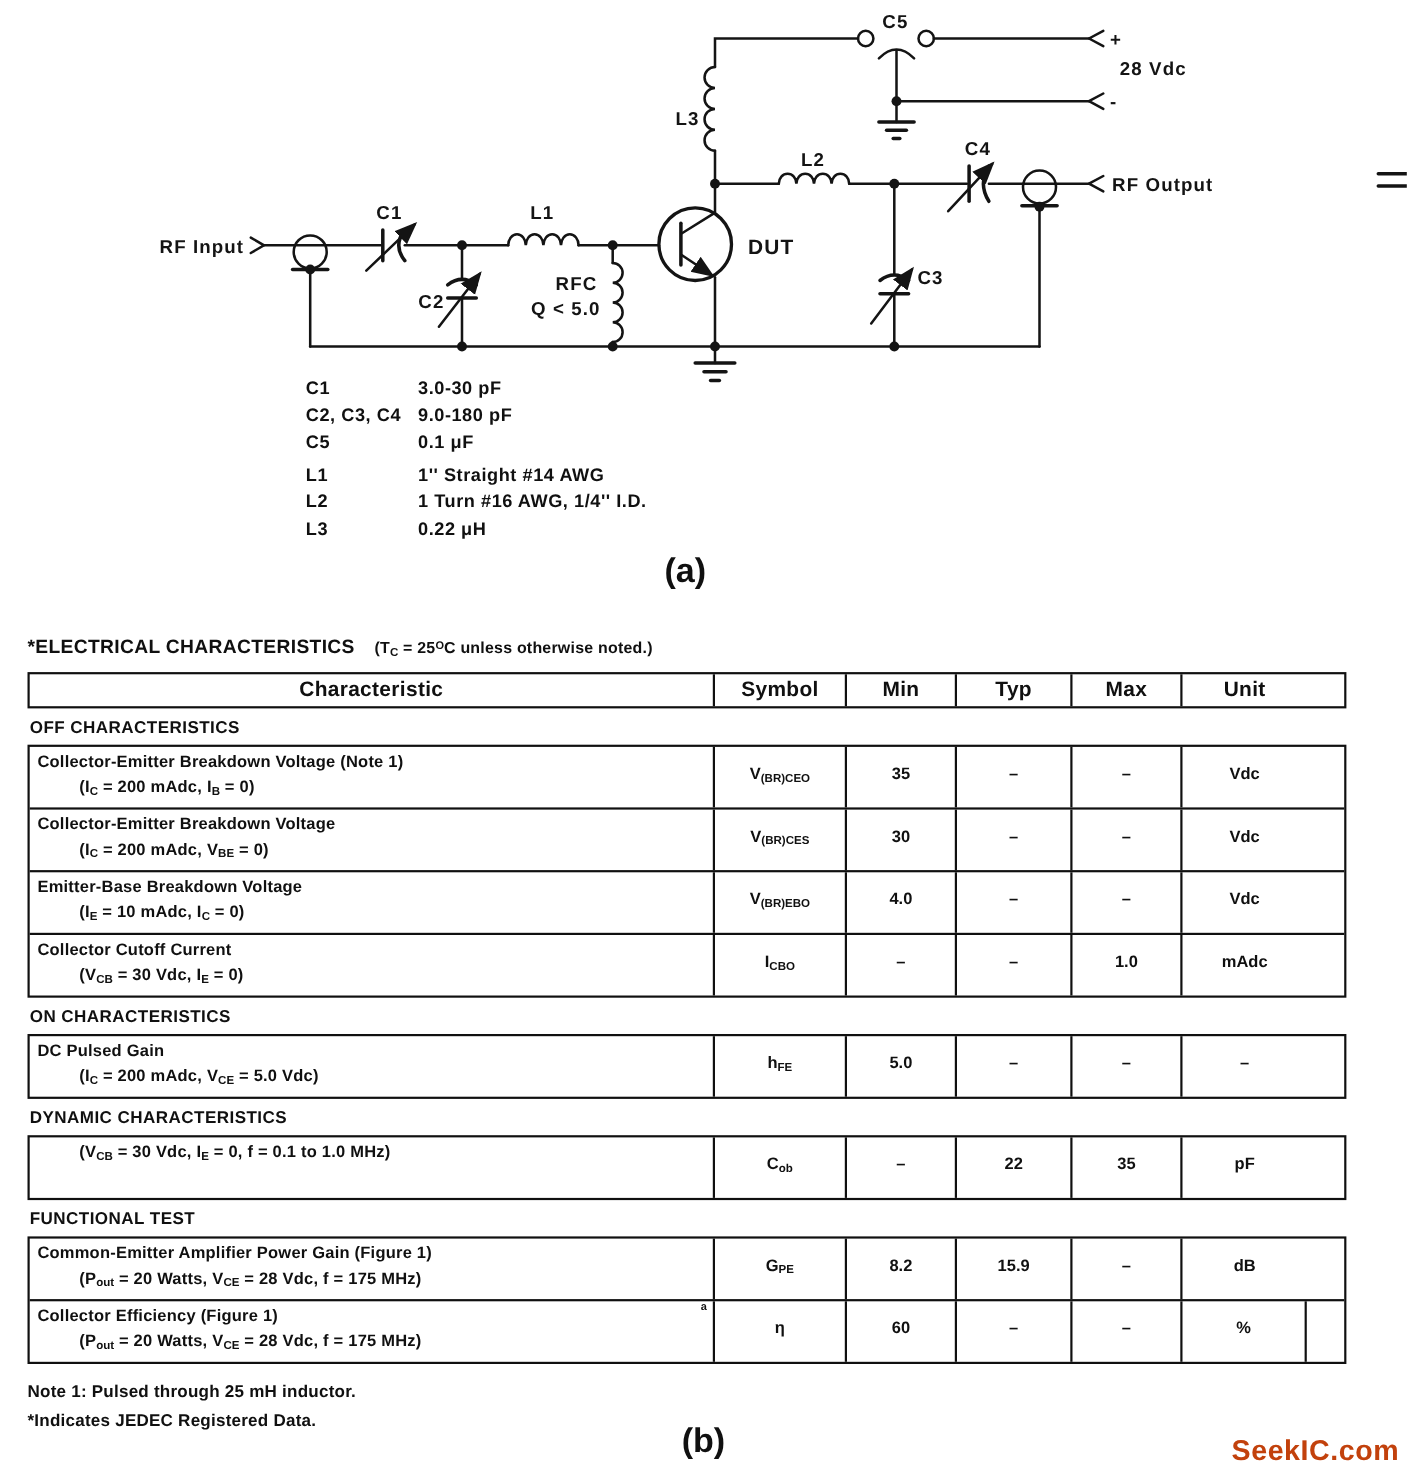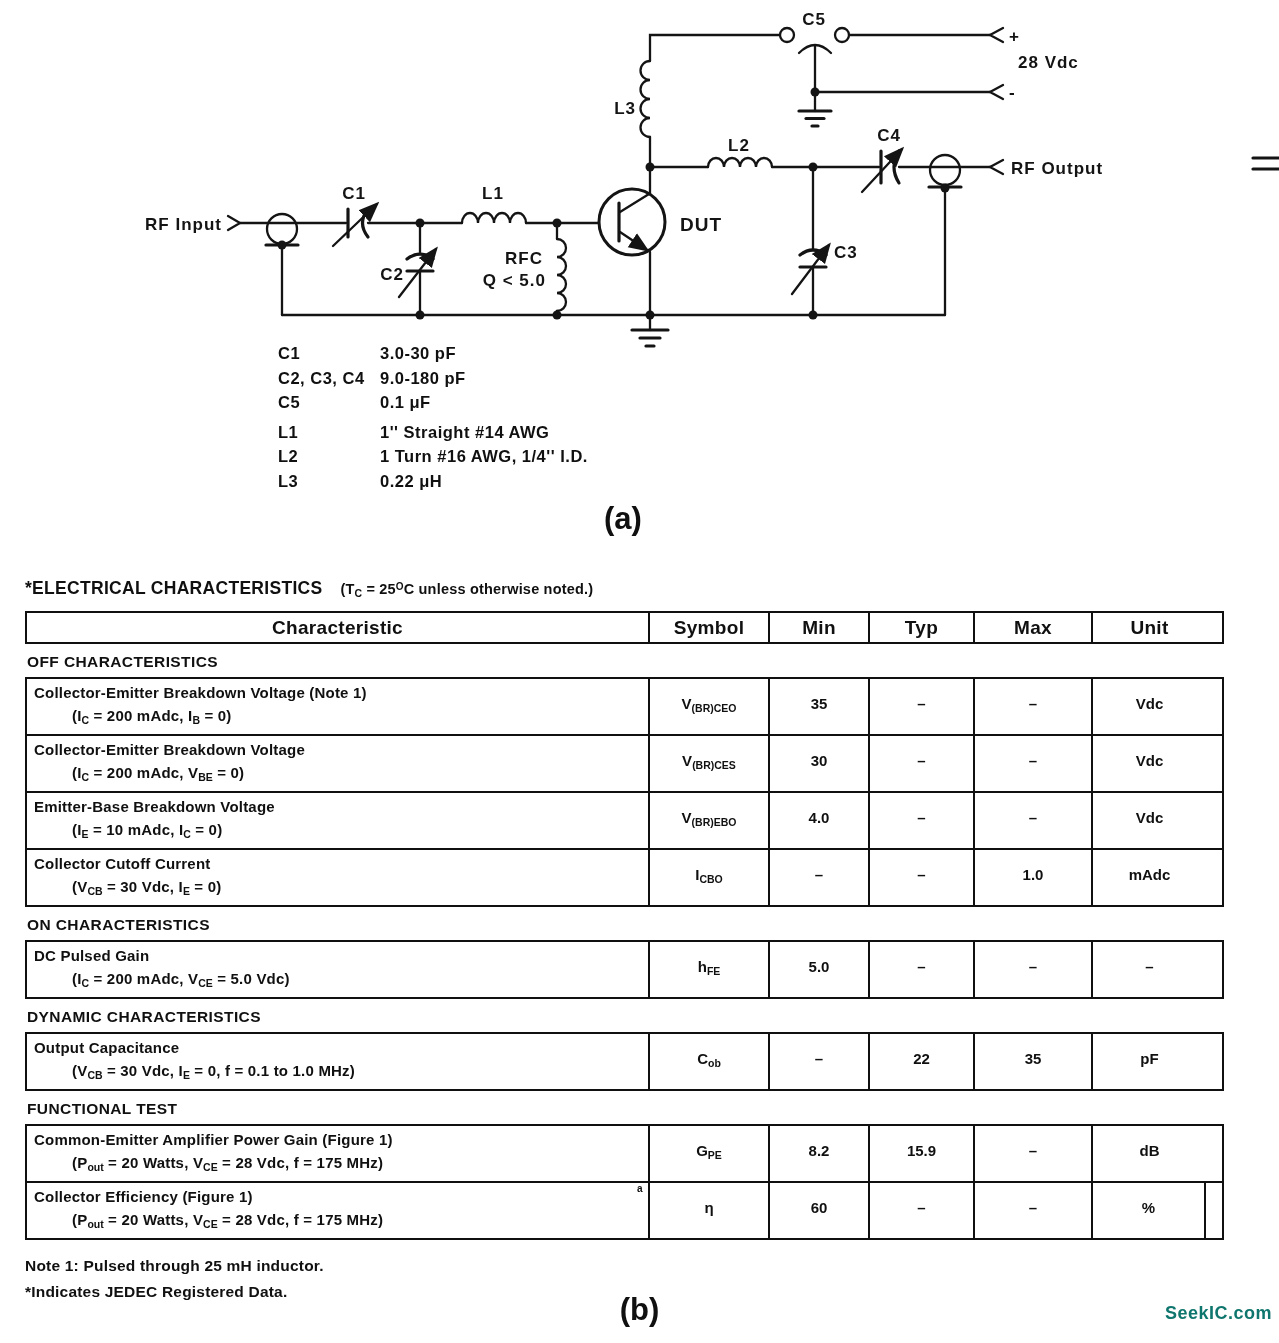--- a/index.html
+++ b/index.html
@@ -23,39 +23,39 @@
   
   .tblwrap{position:absolute;left:25px;top:578px;width:1199px;}
   .tbl-title{font-size:17.5px;font-weight:700;letter-spacing:.3px;height:22px;white-space:nowrap;}
   .tt-note{font-size:14.5px;margin-left:18px;letter-spacing:.2px;}
   .hdr{display:flex;border:2.6px solid #101010;margin-top:11px;height:29px;
        font-weight:700;font-size:19px;}
   .hdr>div{display:flex;align-items:center;justify-content:center;box-sizing:border-box;
            border-right:2.6px solid #101010;height:100%;letter-spacing:.3px;}
   .hdr>div:last-child{border-right:none;}
   .w-char{width:623px;} .w-sym{width:120px;} .w-min{width:100px;}
-  .w-typ{width:105px;} .w-max{width:118px;} .w-unit{width:113px;}
+  .w-typ{width:105px;} .w-max{width:100px;} .w-unit{width:113px;}
   .section-title{font-size:15.5px;font-weight:700;letter-spacing:.4px;margin:9px 0 5px 2px;height:19px;}
   .section-rows{border:2.6px solid #101010;}
   .trow{display:flex;min-height:55px;border-bottom:2.6px solid #101010;position:relative;}
   .trow:last-child{border-bottom:none;}
   .trow>div{box-sizing:border-box;border-right:2.6px solid #101010;}
   .trow>div:last-child{border-right:none;}
   .cell-char{padding:3px 4px 4px 7px;font-size:15px;font-weight:700;letter-spacing:.2px;line-height:1.5;}
   .cond{padding-left:38px;}
   .cell-val{text-align:center;padding-top:16px;font-size:15px;font-weight:700;}
   sub{font-size:10.5px;letter-spacing:0;vertical-align:-2.5px;}
   sup{font-size:10px;letter-spacing:0;vertical-align:4px;}
   .row-mark{position:absolute;left:610px;top:0;font-size:10px;font-weight:700;border:none !important;}
   .notes{margin-top:17px;font-size:15.5px;font-weight:700;letter-spacing:.2px;}
   .notes div{margin-bottom:8px;}
   .cap-b{position:absolute;left:0;top:1292px;width:1279px;text-align:center;
          font-size:31px;font-weight:700;}
-  .watermark{position:absolute;right:7px;top:1303px;font-size:18px;font-weight:700;
-             color:#0f766e;letter-spacing:.5px;}
+  .watermark{position:absolute;right:7px;top:1303px;font-size:26px;font-weight:700;
+             color:#c2410c;letter-spacing:.5px;}
 </style>
 </head>
 <body>
 
 <div class="page">
 
   <svg class="schematic" width="1279" height="560" viewBox="0 0 1279 560">
     <defs>
       <marker id="ah" viewBox="0 0 10 8" refX="8.5" refY="4" markerWidth="9" markerHeight="8" orient="auto">
         <path d="M0,0 L10,4 L0,8 z" fill="#141414"></path>
@@ -300,21 +300,20 @@
 
   </div>
 </div>
   </div>
 
   <div>
     <div class="section-title">DYNAMIC CHARACTERISTICS</div>
     <div class="section-rows">
   <div class="trow">
     <div class="cell-char w-char">
-      <div>Output Capacitance</div>
       <div class="cond">(V<sub>CB</sub> = 30 Vdc, I<sub>E</sub> = 0, f = 0.1 to 1.0 MHz)</div>
     </div>
     <div class="cell-val w-sym">C<sub>ob</sub></div>
     <div class="cell-val w-min">–</div>
     <div class="cell-val w-typ">22</div>
     <div class="cell-val w-max">35</div>
     <div class="cell-val w-unit">pF</div>
 
   </div>
 </div>

